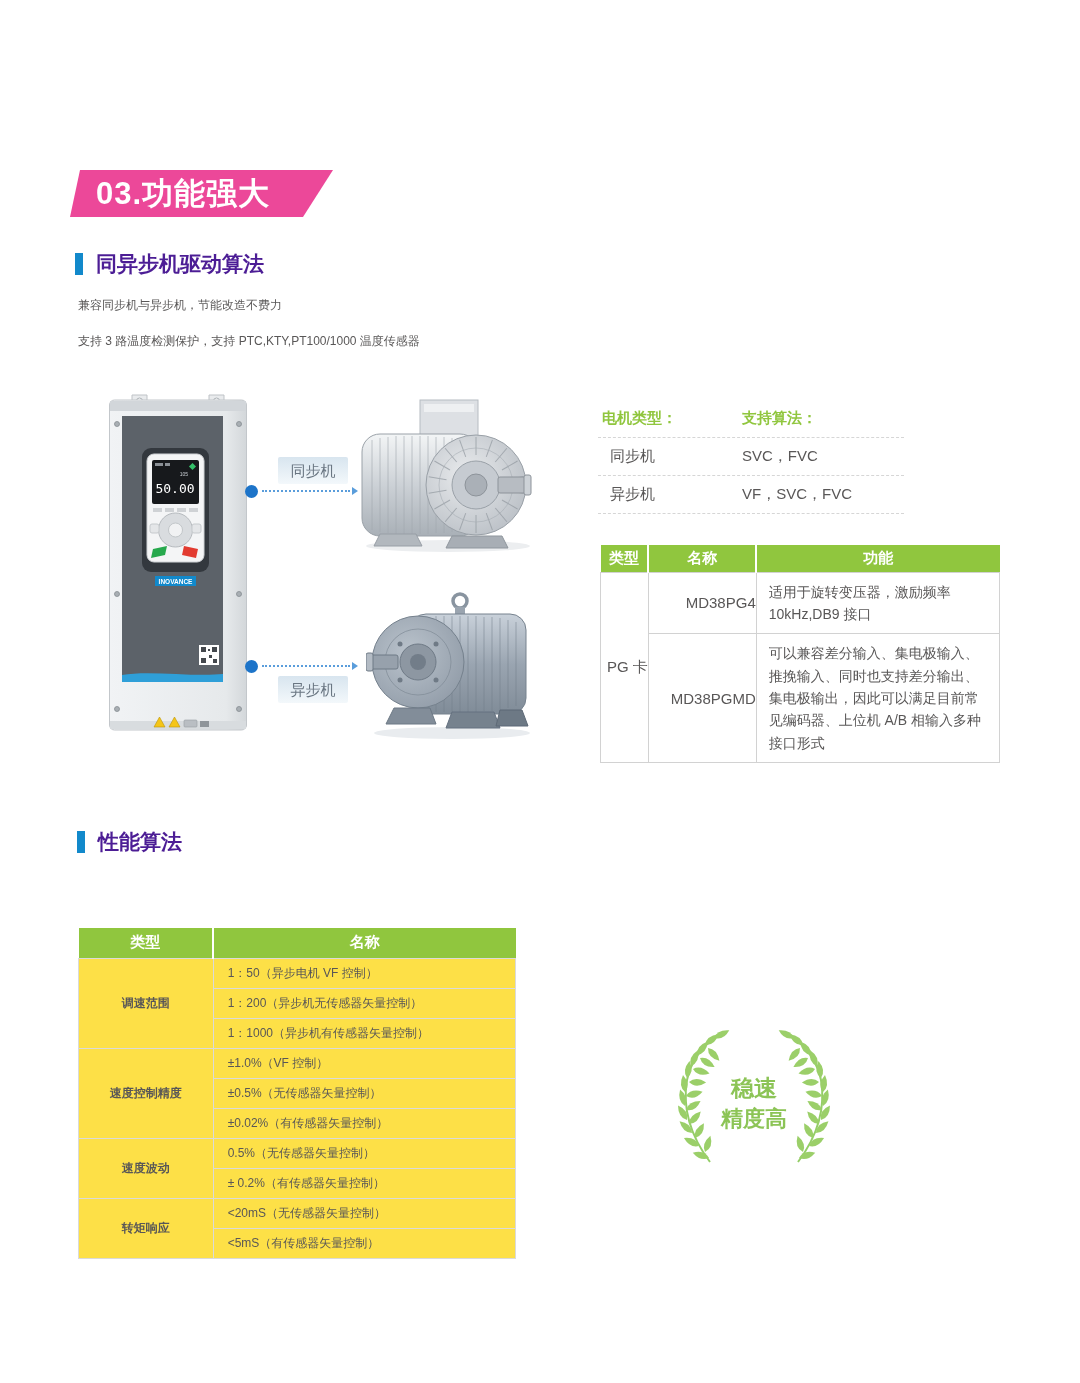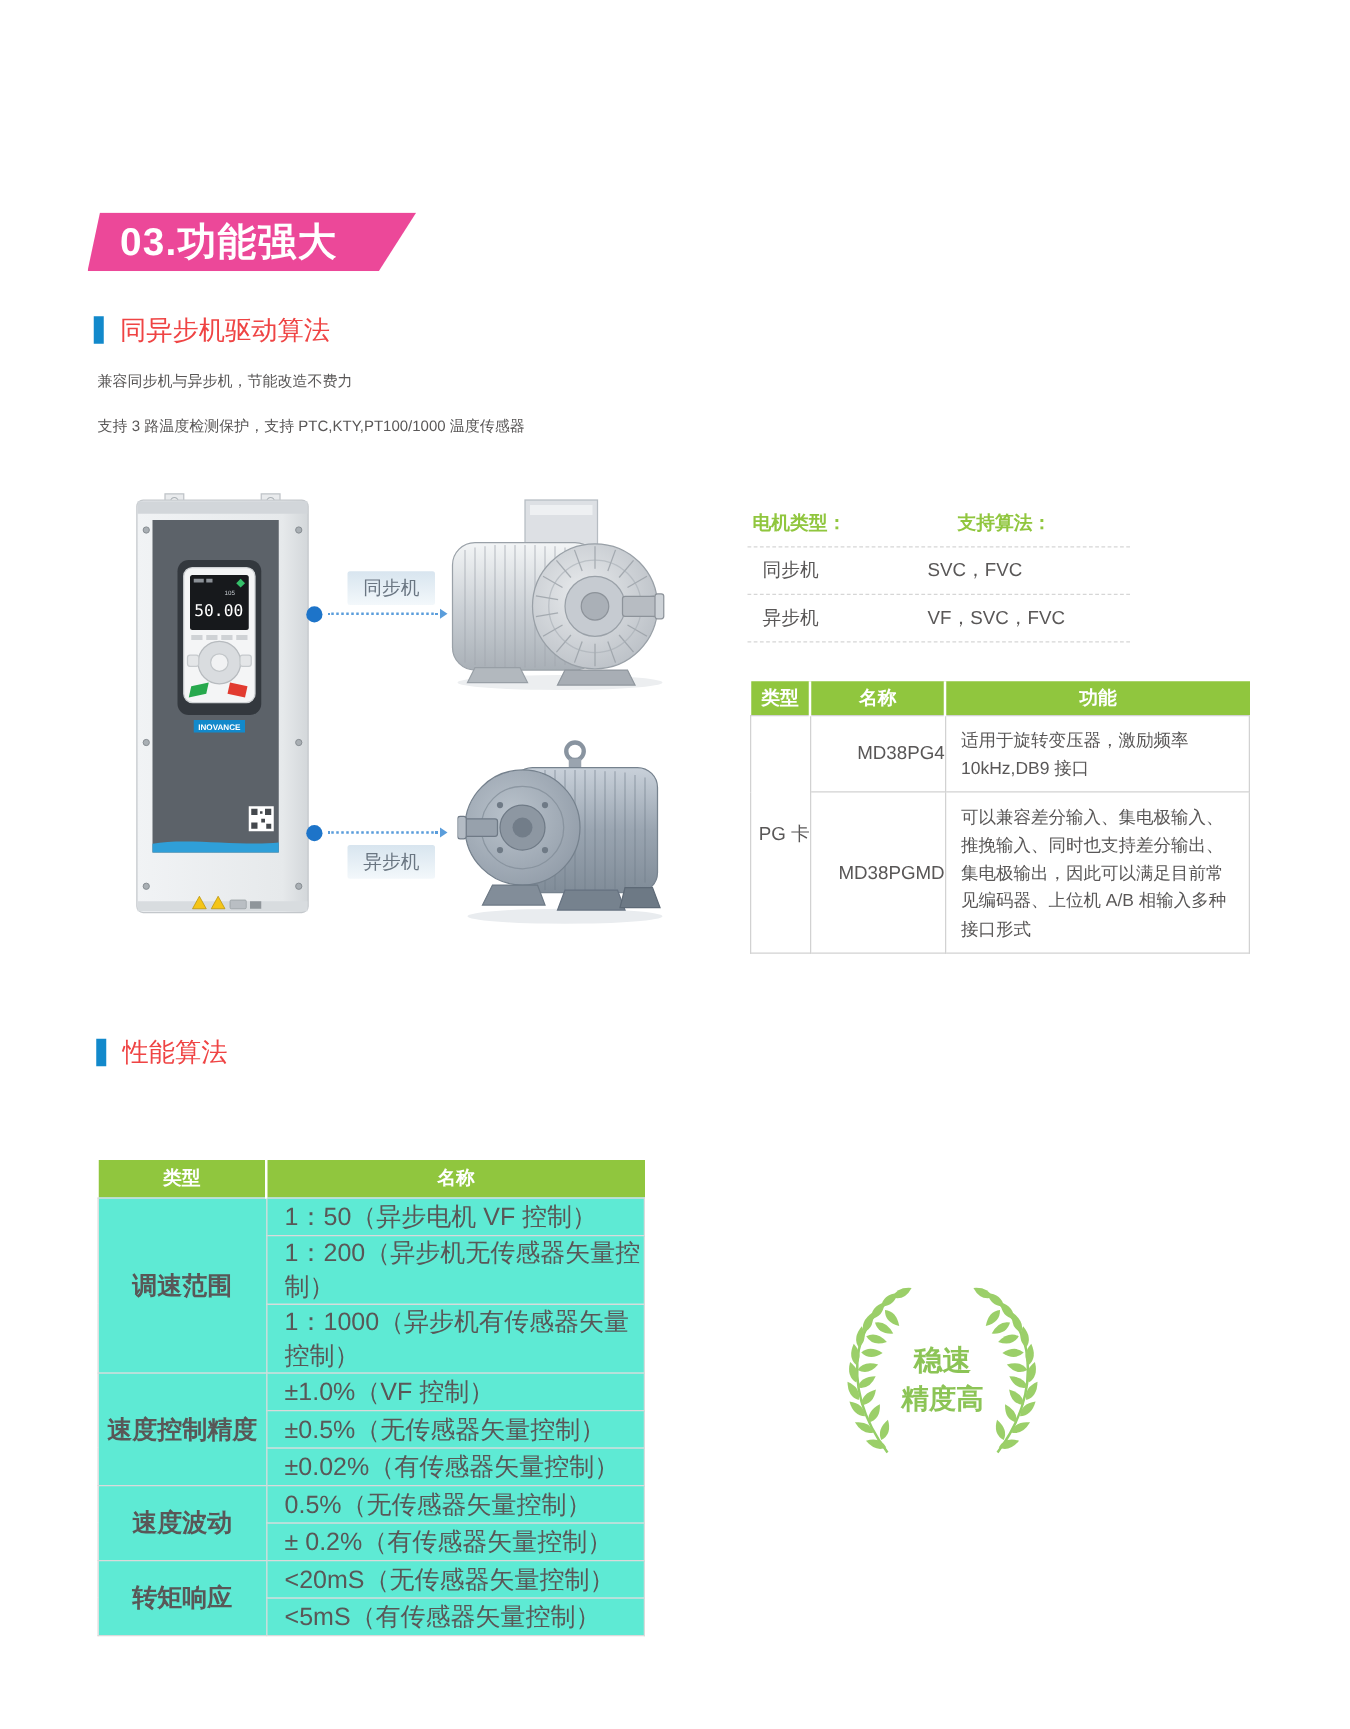--- a/index.html
+++ b/index.html
@@ -8,58 +8,58 @@
 
   
   .badge {
     position:absolute; left:70px; top:170px; width:263px; height:47px;
     background:#ec4899; color:#fff; font-size:31px; font-weight:bold;
     line-height:47px; padding-left:26px; letter-spacing:1px;
     clip-path:polygon(10px 0, 100% 0, calc(100% - 30px) 100%, 0 100%);
   }
 
   
-  .section-title { position:absolute; display:flex; align-items:center; color:#ef4444; font-size:21px; font-weight:normal; }
+  .section-title { position:absolute; display:flex; align-items:center; color:#4c1d95; font-size:21px; font-weight:bold; }
   .section-title .bar { width:8px; height:22px; background:#1289cb; margin-right:13px; }
   #sec1 { left:75px; top:250px; }
   #sec2 { left:77px; top:828px; }
 
   
   .desc { position:absolute; left:78px; top:287px; font-size:12px; color:#595757; line-height:36px; }
 
   
   .illustration { position:absolute; }
   .motor-label {
     position:absolute; width:70px; height:27px; line-height:27px; text-align:center;
     font-size:15px; color:#6a7682; border-radius:2px;
     background:linear-gradient(180deg,#d8e5ef 0%,#f3f8fb 100%);
   }
   .conn-dot { position:absolute; width:13px; height:13px; border-radius:50%; background:#1d74c9; }
   .conn-line { position:absolute; width:88px; height:0; border-top:2px dotted #5a9ddb; }
   .conn-arrow { position:absolute; width:0; height:0; border-left:6px solid #5a9ddb; border-top:4px solid transparent; border-bottom:4px solid transparent; }
 
   
   .mini-table { position:absolute; left:598px; top:402px; width:306px; font-size:15px; }
-  .mini-header { display:flex; color:#90c63e; font-weight:bold; padding:7px 0 9px 4px; border-bottom:1px dashed #d6d6d6;gap:24px; }
+  .mini-header { display:flex; color:#90c63e; font-weight:bold; padding:7px 0 9px 4px; border-bottom:1px dashed #d6d6d6; }
   .mini-header .c1 { width:140px; }
   .mini-row { display:flex; padding:9px 0 9px 12px; border-bottom:1px dashed #d6d6d6; color:#595757; }
   .mini-row .c1 { width:132px; }
 
   
   .pg-table { position:absolute; left:600px; top:545px; width:400px; border-collapse:collapse; }
   .pg-table th { background:#90c63e; color:#fff; font-size:15px; font-weight:bold; height:27px; border-right:2px solid #fff; }
   .pg-table th:last-child { border-right:none; }
   .pg-table td { border:1px solid #d2d2d2; color:#595757; font-size:15px; text-align:right; background:#fff; }
   .pg-table td.func { text-align:left; font-size:14px; line-height:1.6; padding:8px 12px; }
 
   
   .perf-table { position:absolute; left:78px; top:928px; width:438px; border-collapse:collapse; }
   .perf-table th { background:#90c63e; color:#fff; font-size:15px; font-weight:bold; height:30px; border-right:2px solid #fff; }
   .perf-table th:last-child { border-right:none; }
-  .perf-table td { border:1px solid #dadada; color:#595757; font-size:20px; height:30px; background:#5eead4; }
+  .perf-table td { border:1px solid #dadada; color:#595757; font-size:12px; height:30px; background:#fde047; }
   .perf-table td.type { text-align:center;font-weight:bold; }
   .perf-table td.item { padding-left:14px; }
 
   
   .wreath { position:absolute; left:664px; top:1028px; }
 </style>
 </head>
 <body>
 
 <div class="page">

